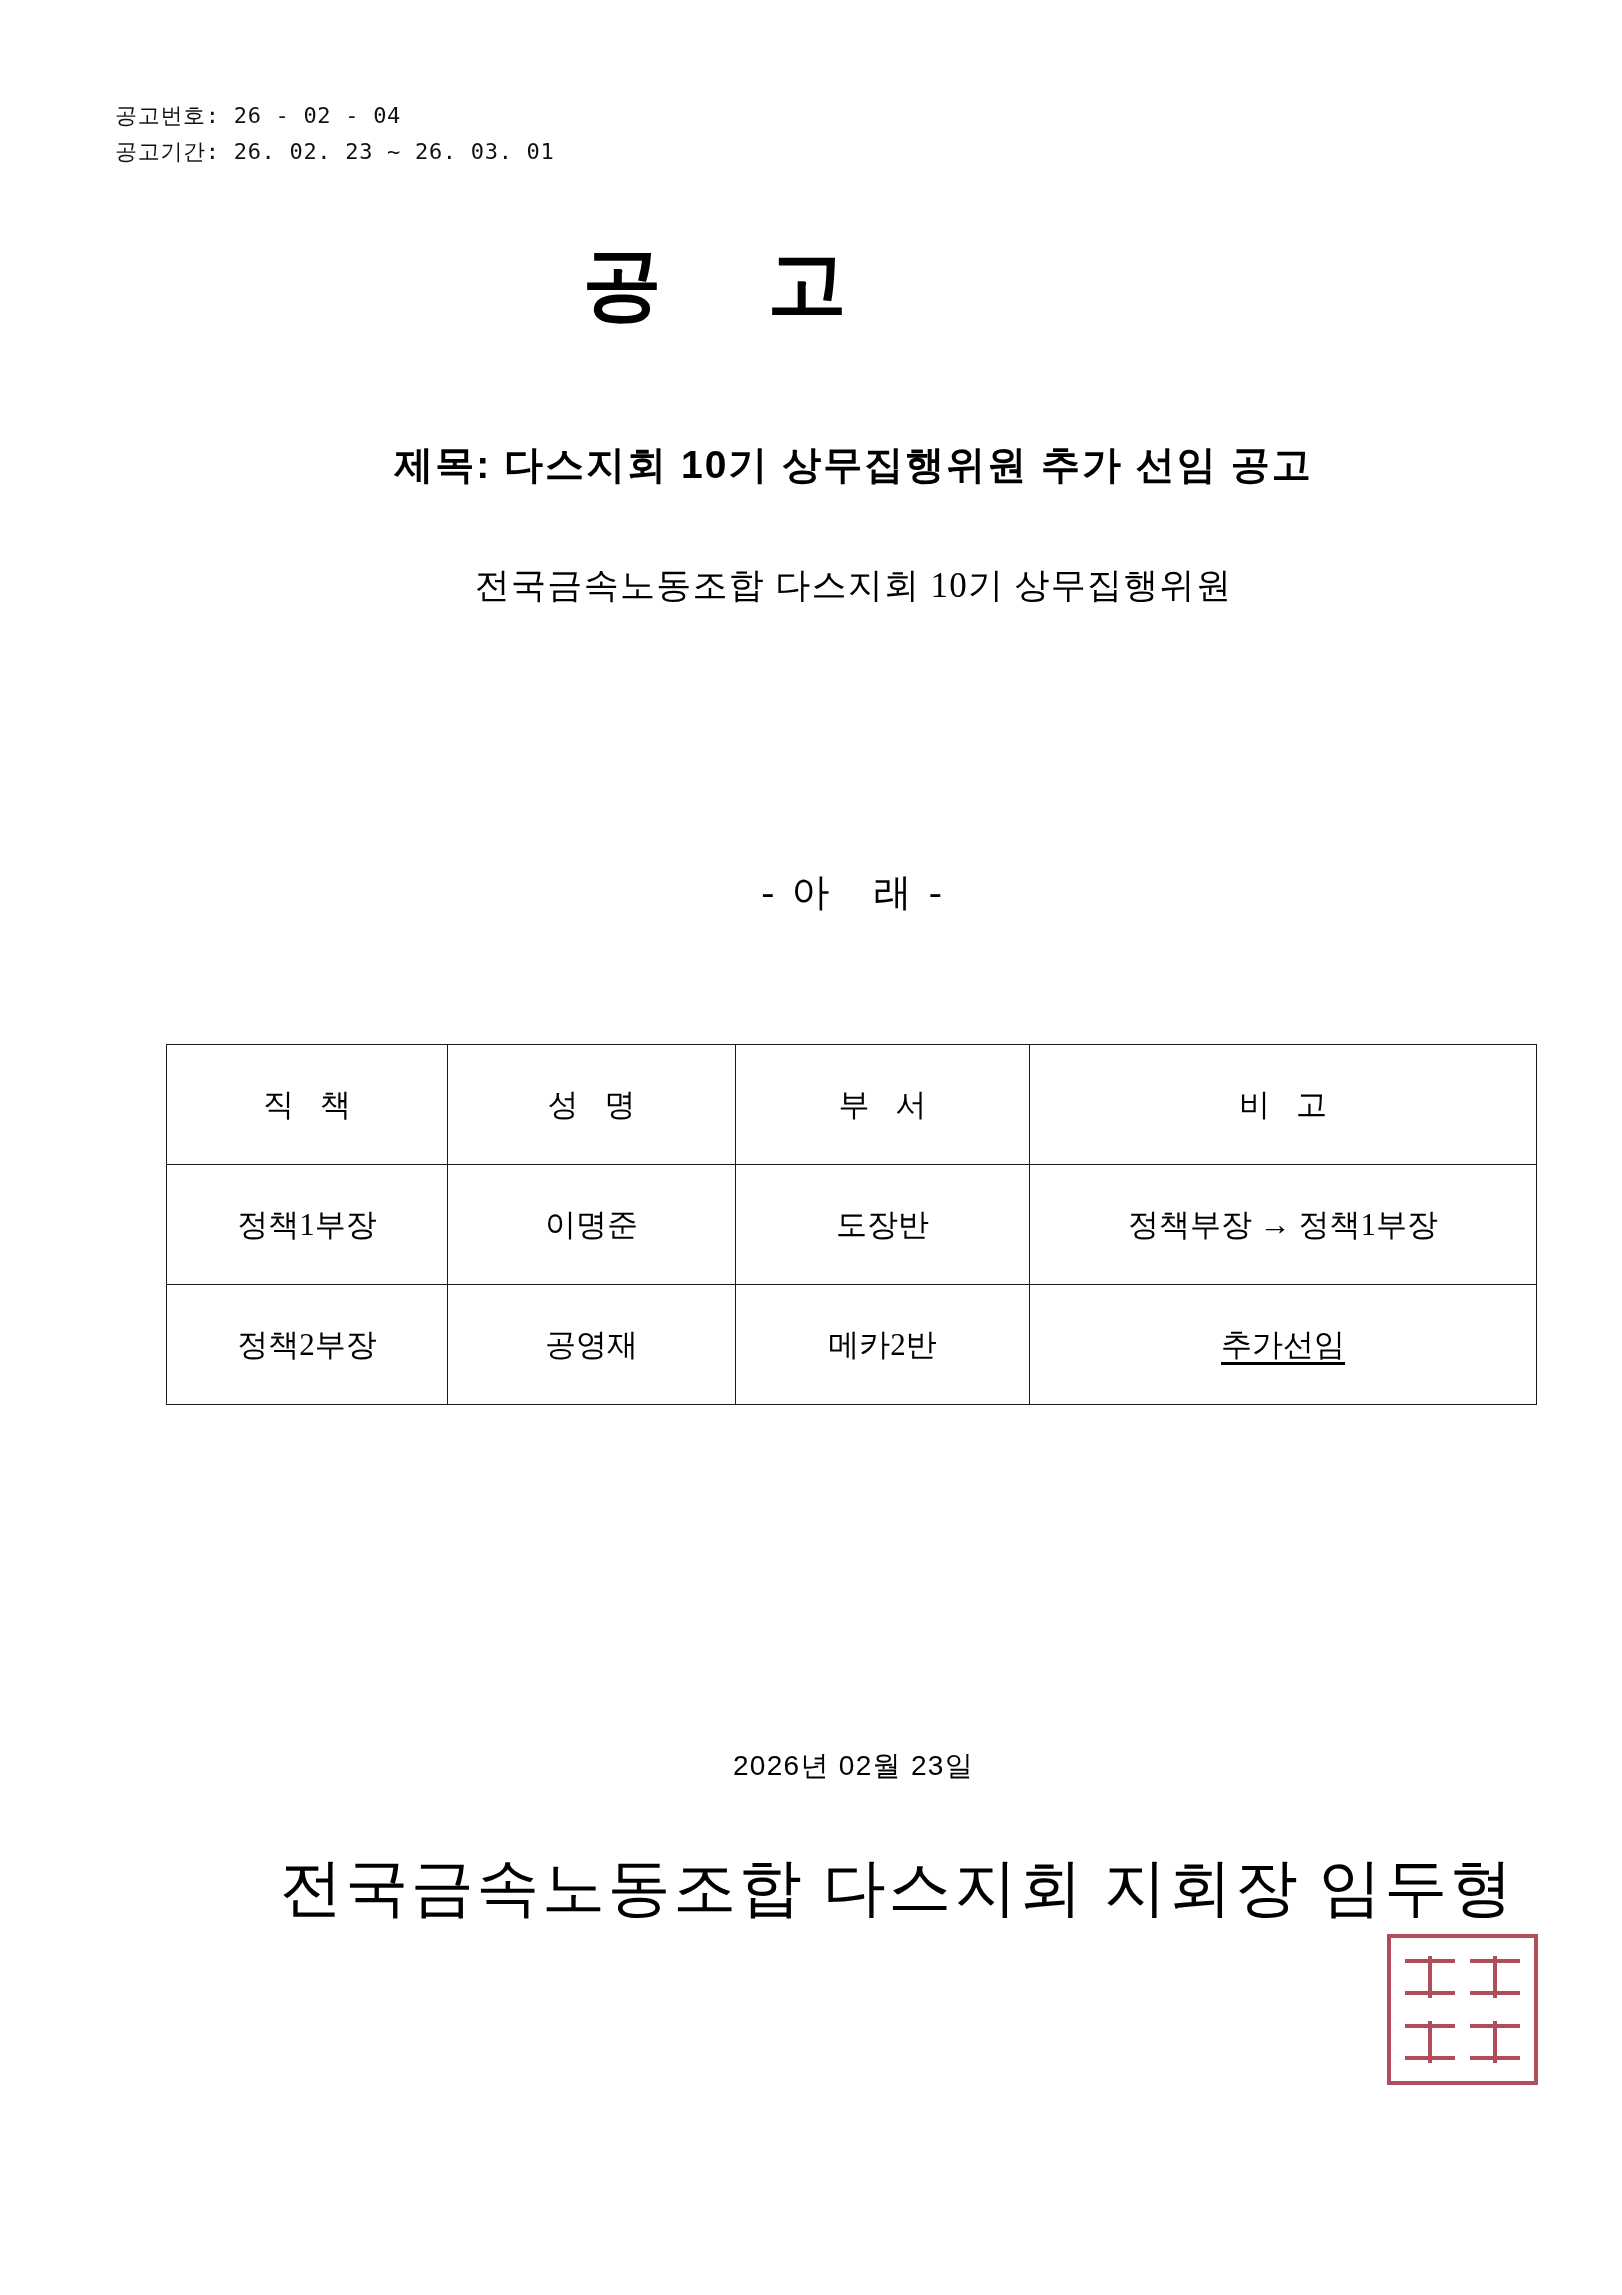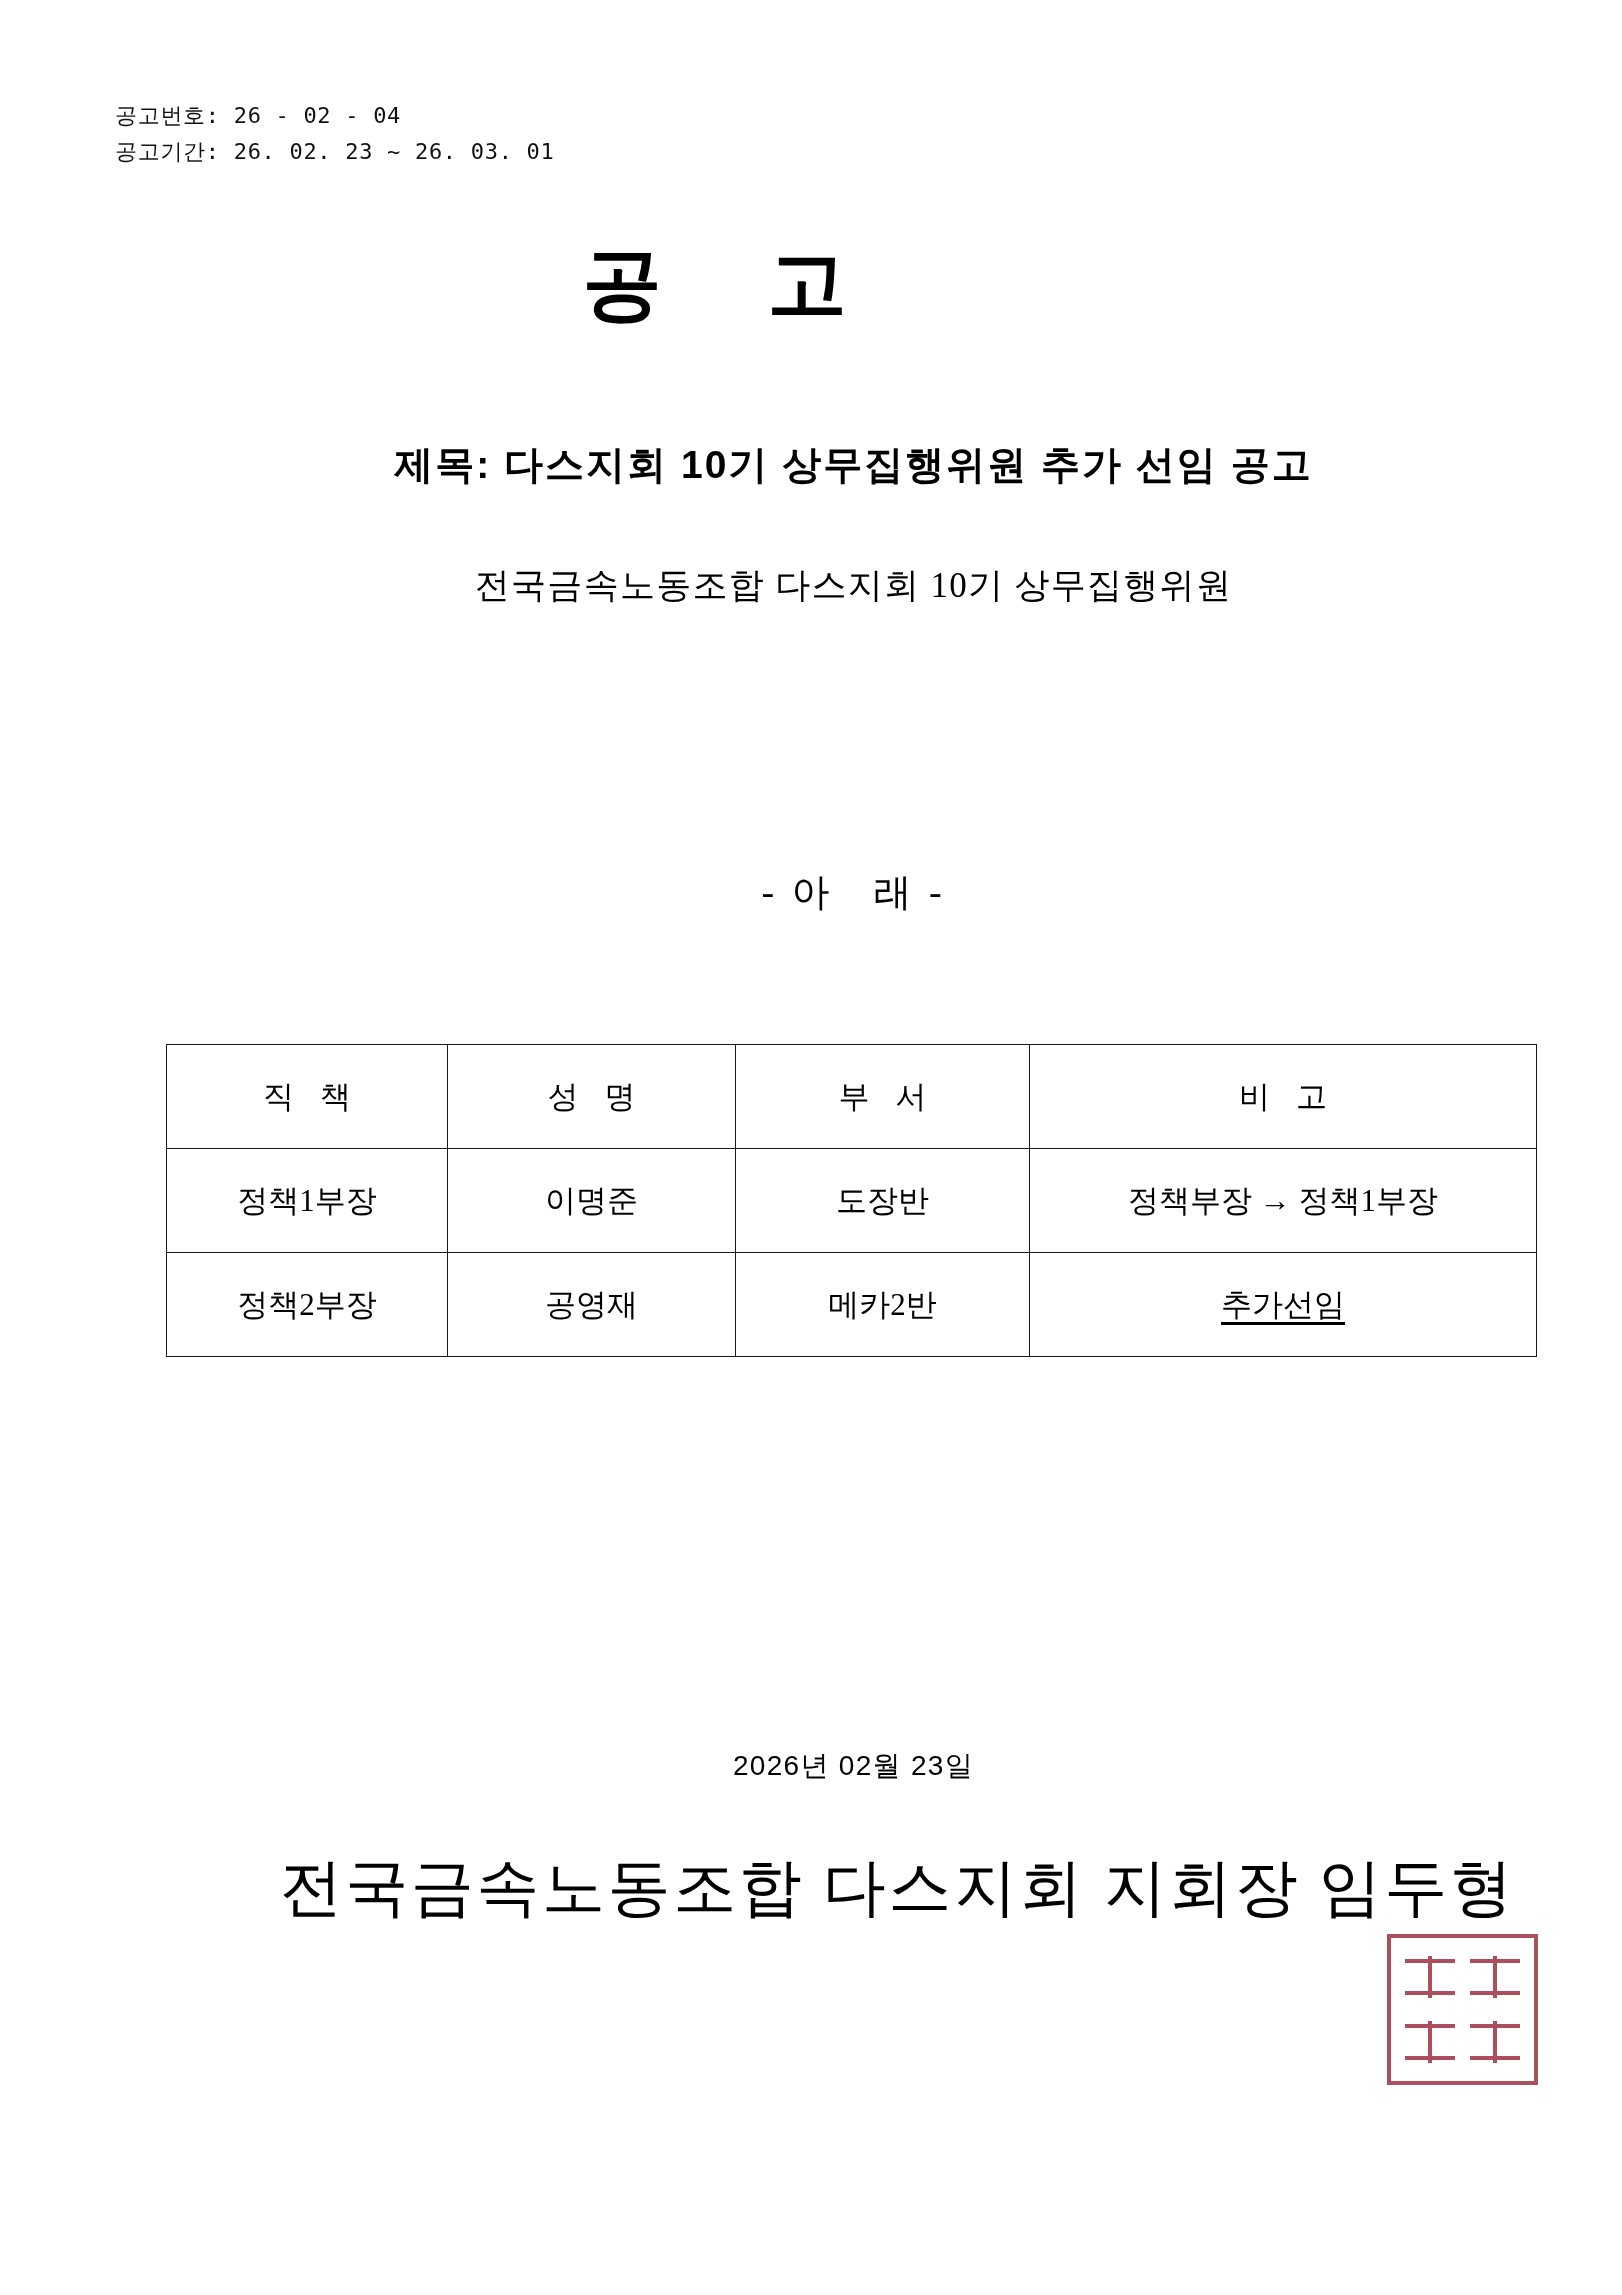--- a/index.html
+++ b/index.html
@@ -108,21 +108,21 @@
     border-collapse: collapse;
     table-layout: fixed;
   }
   table.notice-table th,
   table.notice-table td {
     border: 1.3px solid #1a1a1a;
     text-align: center;
     font-family: "Liberation Serif", serif;
     font-size: 31px;
     color: #000;
-    padding: 0;
+    padding: 8px;
     height: 103px;
     vertical-align: middle;
   }
   table.notice-table th {
     font-weight: normal;
     letter-spacing: 9.2px;
     text-indent: 9.2px;
   }
   col.c1 { width: 281px; }
   col.c2 { width: 288px; }

